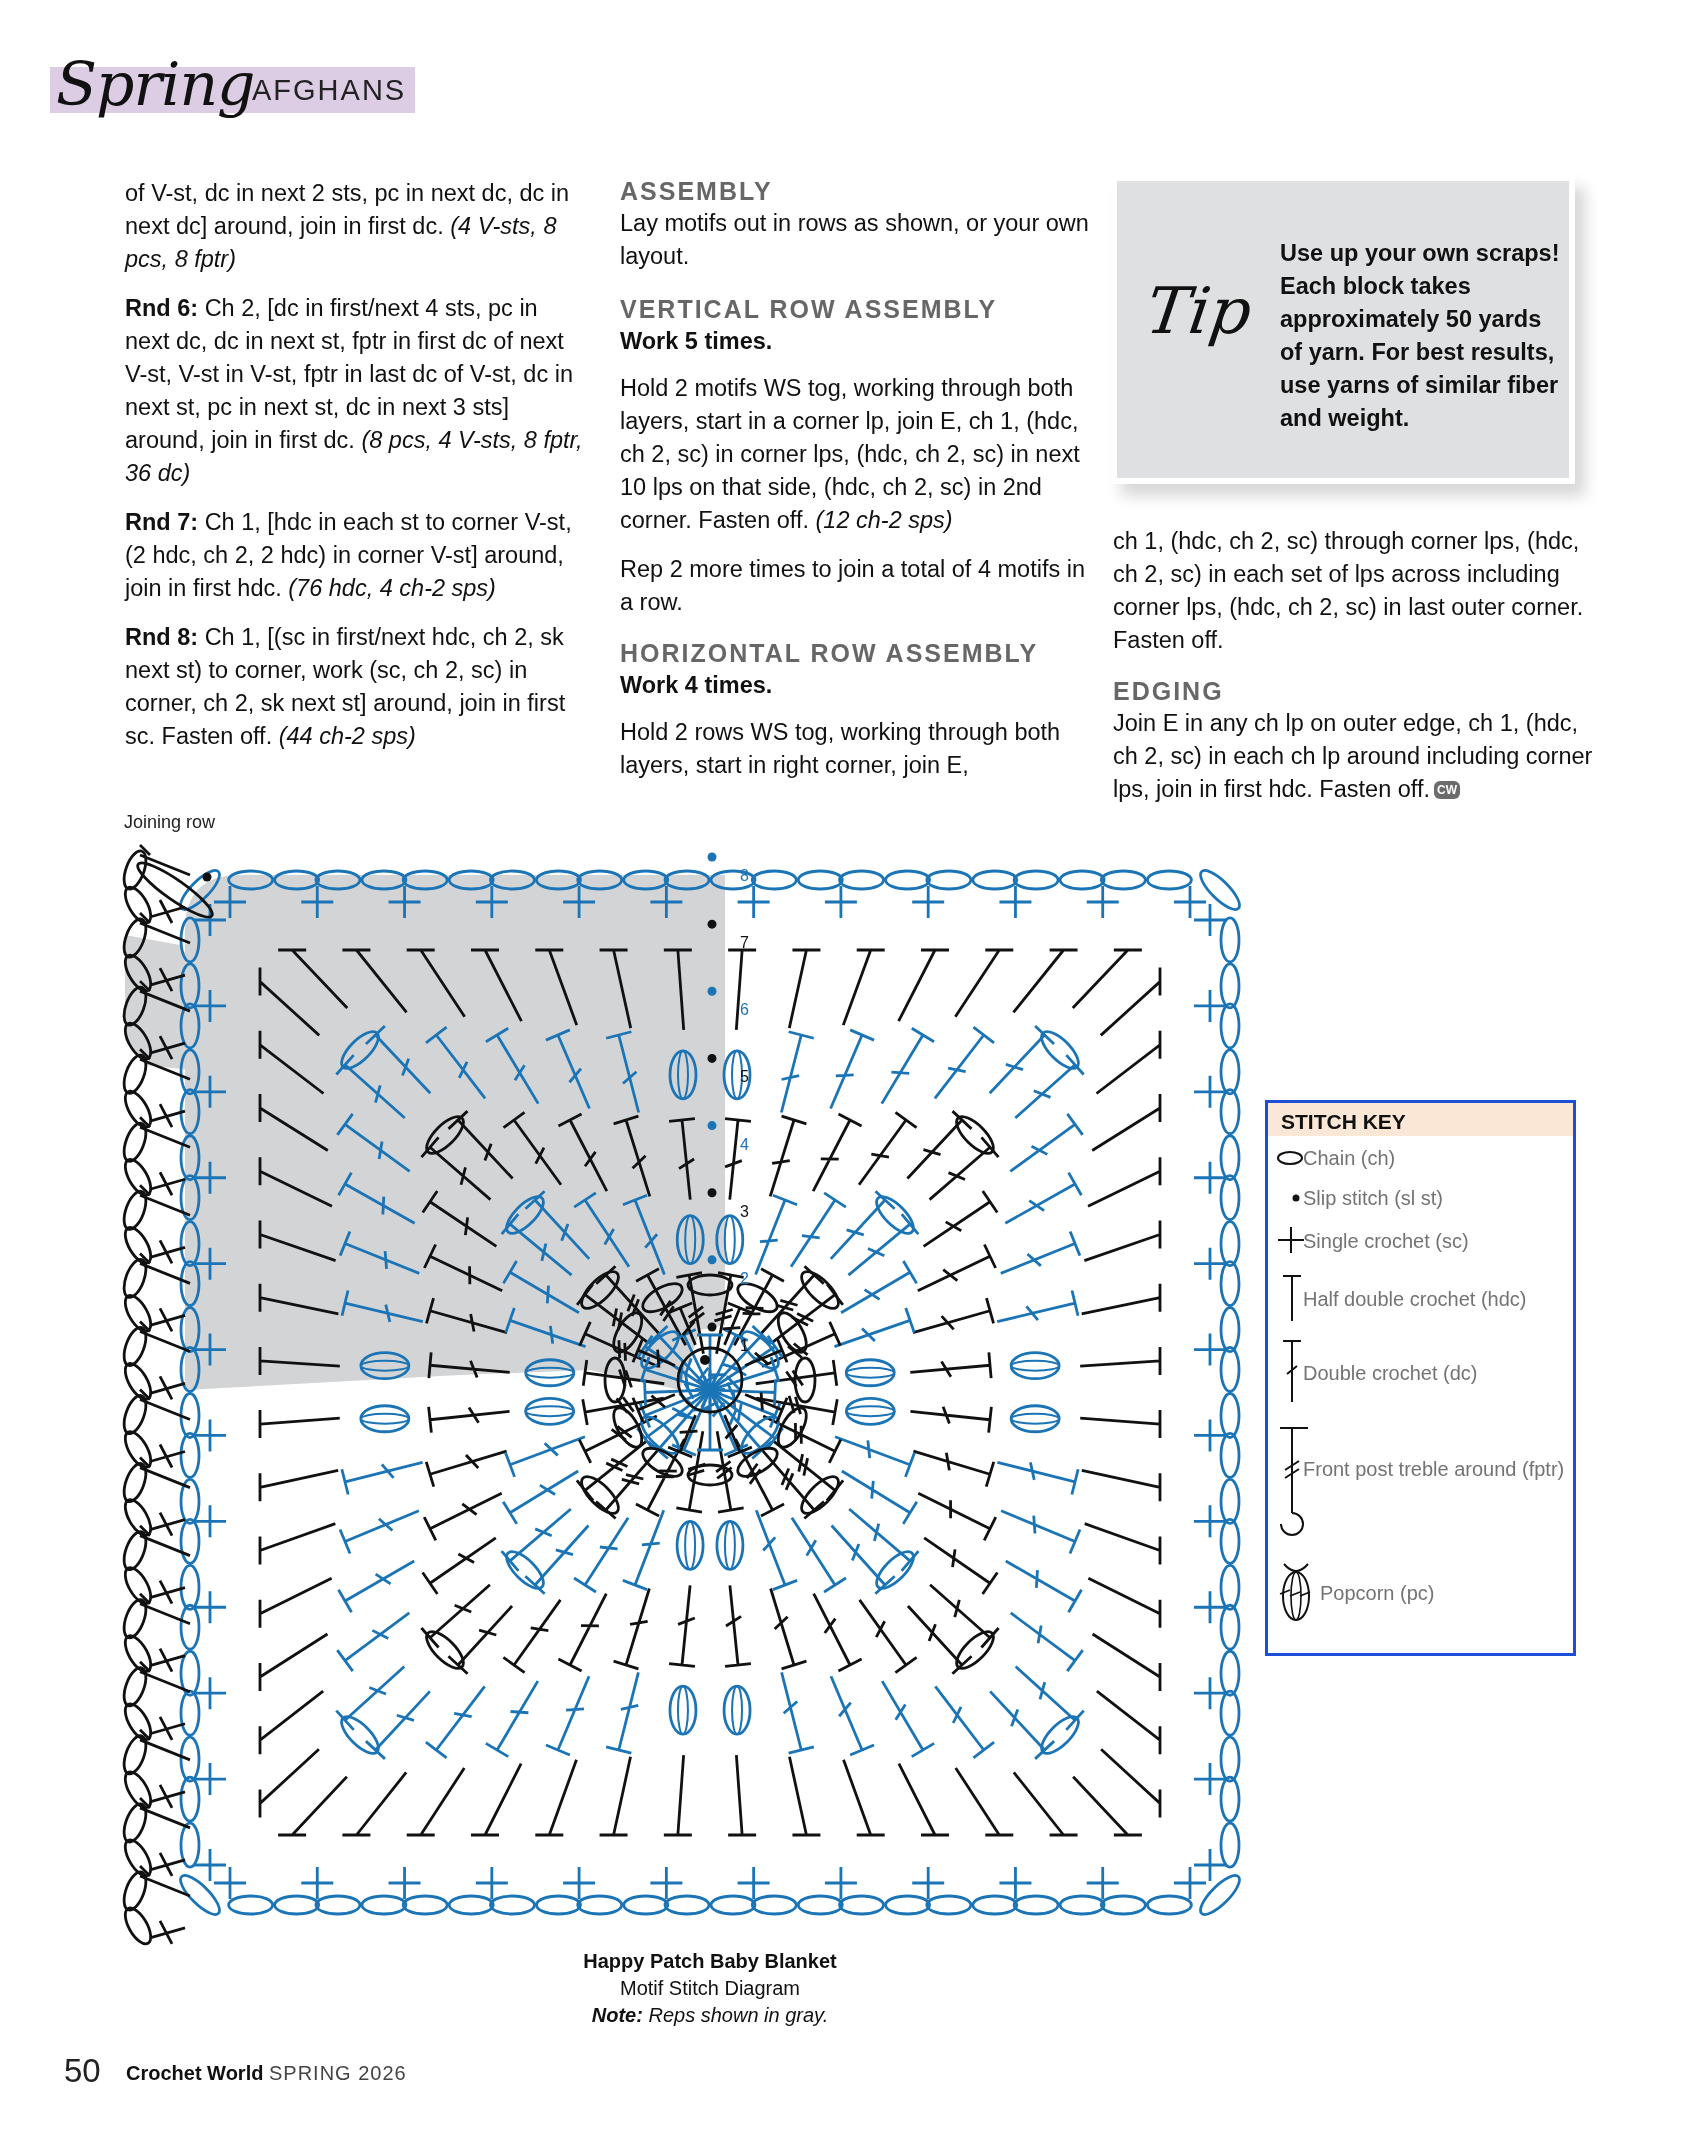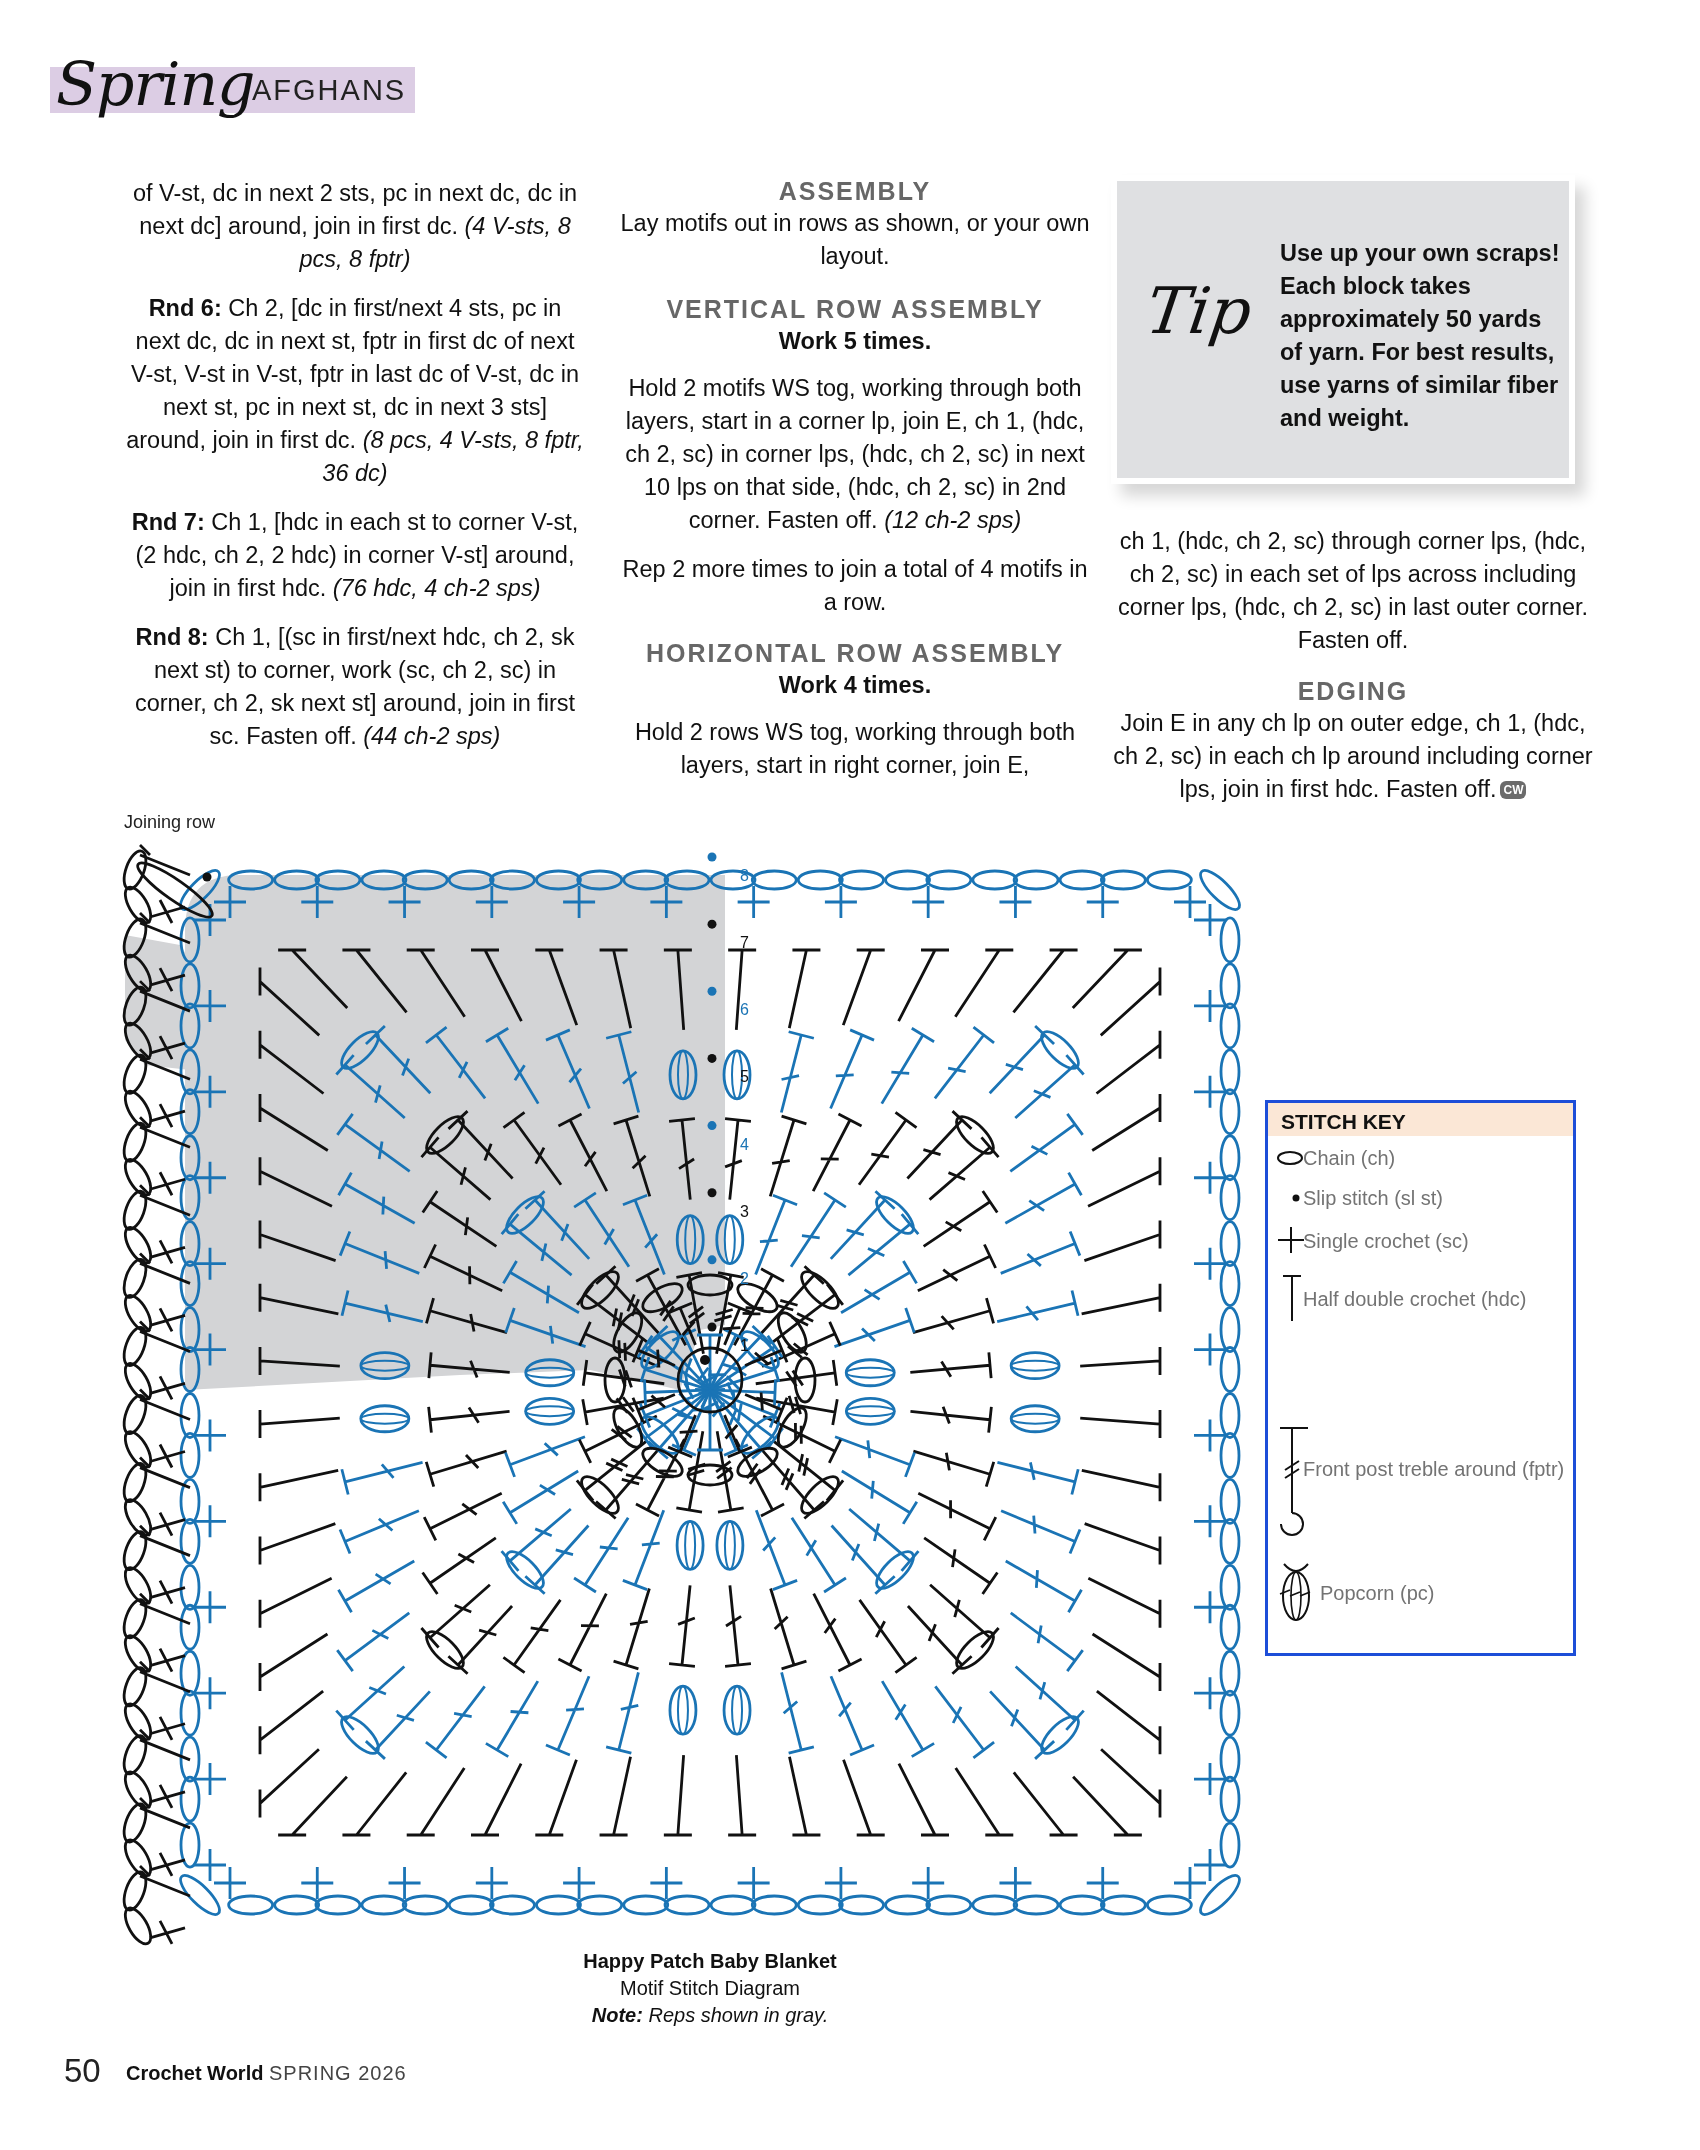--- a/index.html
+++ b/index.html
@@ -7,21 +7,21 @@
          font-family:"Liberation Sans", sans-serif; color:#111; }
 
   
   #header { position:absolute; left:50px; top:60px; height:60px; }
   #header .band { position:absolute; left:0; top:7px; width:365px; height:46px; background:#dccde4; }
   #header .script { position:absolute; left:6px; top:-6px; font-size:60px; font-family:"DejaVu Serif", serif;
                     font-style:italic; color:#111; letter-spacing:-1px; line-height:1; }
   #header .caps { position:absolute; left:202px; top:14px; font-size:29px; letter-spacing:2px; color:#222;
                   font-family:"Liberation Sans", sans-serif; font-weight:normal; }
 
-  .col { position:absolute; font-size:23.5px; line-height:33px; color:#111;text-align:center; }
+  .col { position:absolute; font-size:23.5px; line-height:33px; color:#111; }
   .col p { margin:0 0 16px 0; }
   .col .bold { font-weight:bold; }
   .col .ital { font-style:italic; }
   .col h3 { margin:0; font-size:25px; letter-spacing:2px; color:#676767; font-weight:bold; line-height:32px; }
   #col1 { left:125px; top:177px; width:460px; }
   #col2 { left:620px; top:175px; width:470px; }
   #col3 { left:1113px; top:525px; width:480px; }
 
   
   #tip { position:absolute; left:1117px; top:181px; width:452px; height:297px; background:#dfe0e2;
@@ -644,20 +644,26 @@
         <path d="M2 17 H28 M15 4 V30" stroke="#111" stroke-width="2"></path>
       </svg>
     <span style="left:35px;top:7px">Single crochet (sc)</span>
   </div>
   <div class="key-item" style="top:170px;height:50px">
     <svg width="30" height="50">
         <path d="M7 3 H25 M16 3 V48" stroke="#111" stroke-width="2"></path>
       </svg>
     <span style="left:35px;top:15px">Half double crochet (hdc)</span>
   </div>
+  <div class="key-item" style="top:235px;height:70px">
+    <svg width="30" height="70">
+        <path d="M7 3 H25 M16 3 V64 M11 36 L21 28" stroke="#111" stroke-width="2"></path>
+      </svg>
+    <span style="left:35px;top:24px">Double crochet (dc)</span>
+  </div>
   <div class="key-item" style="top:322px;height:120px">
     <svg width="34" height="120">
       <path d="M4 3 H32 M16 3 V88 M9 45 L23 36 M9 53 L23 44" stroke="#111" stroke-width="2" fill="none"></path>
       <path d="M16 88 A11 11 0 1 1 5 99" stroke="#111" stroke-width="2" fill="none"></path>
     </svg>
     <span style="left:35px;top:35px;line-height:18px">Front post treble around (fptr)</span>
   </div>
   <div class="key-item" style="top:455px;height:70px">
     <svg width="50" height="70">
       <ellipse cx="20" cy="38" rx="13" ry="24" fill="none" stroke="#111" stroke-width="2"></ellipse>

